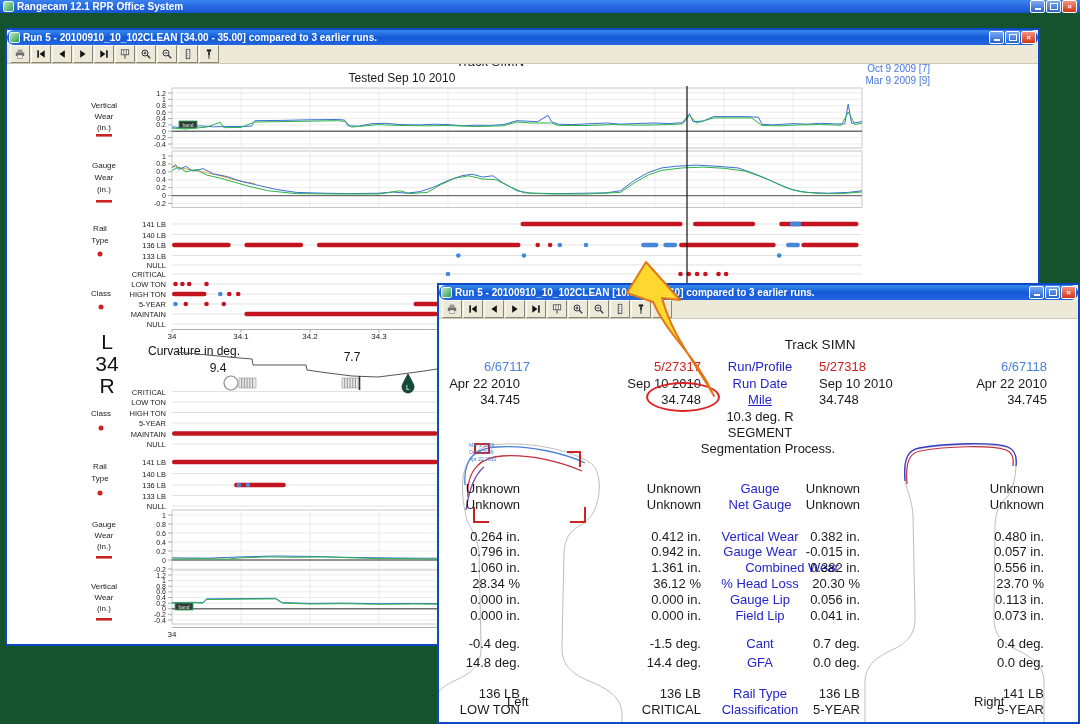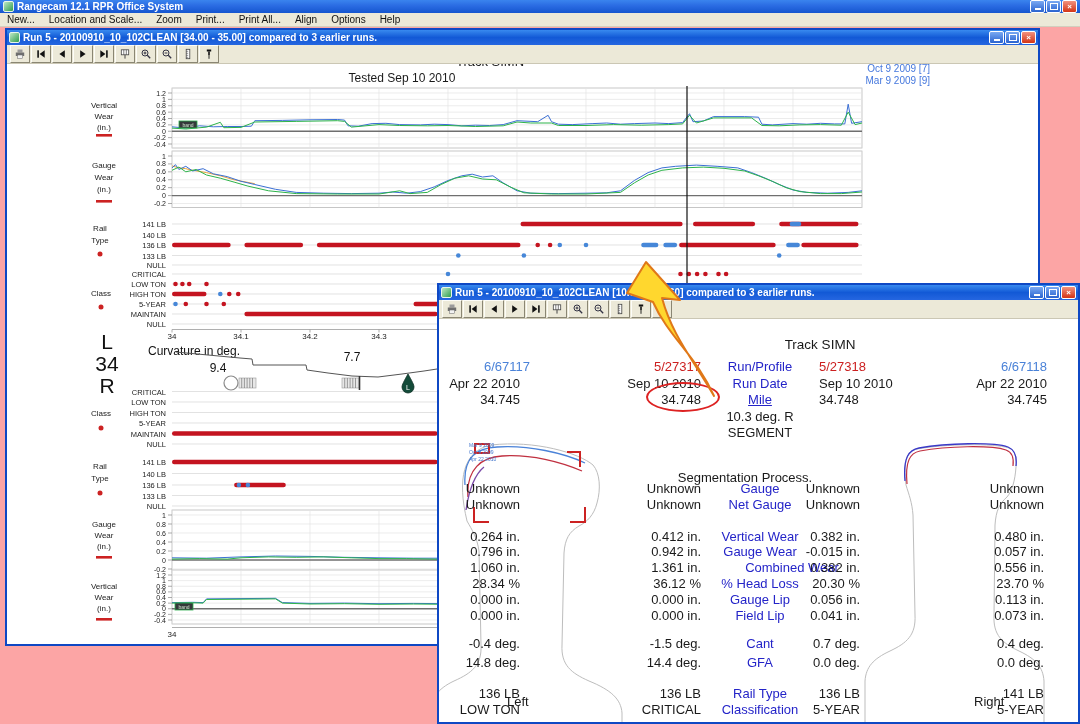--- a/index.html
+++ b/index.html
@@ -1,35 +1,35 @@
 <!DOCTYPE html>
 <html><head>
 <meta charset="utf-8">
 <style>
   html,body{margin:0;padding:0;background:#6b6b6b;}
-  .stage{position:relative;width:1080px;height:724px;background:#fca5a5;overflow:hidden;
+  .stage{position:relative;width:1080px;height:724px;background:#14532d;overflow:hidden;
          font-family:"Liberation Sans",sans-serif;-webkit-font-smoothing:antialiased;}
   
   .main-titlebar{position:absolute;left:0;top:0;right:0;height:13px;
     background:linear-gradient(180deg,#3a84ee 0%,#2a6be2 45%,#1556cf 100%);
     color:#fff;font-size:10px;font-weight:bold;display:flex;align-items:center;gap:3px;padding:0 3px;z-index:1;}
   .menubar{position:absolute;left:0;top:13px;right:0;height:13px;background:#ece9d8;
     border-bottom:1px solid #d2cfbe;display:flex;align-items:center;z-index:1;}
   .menu-item{font-size:10px;color:#111;padding:0 7px;line-height:13px;}
   .winbtns{margin-left:auto;display:flex;gap:1px;}
   .tbtn{width:13px;height:11px;border:1px solid #fff;border-radius:2px;
     background:linear-gradient(180deg,#7aa9f2,#2a63cf);color:#fff;font-size:8px;line-height:9px;
     display:flex;align-items:center;justify-content:center;}
   .tbtn.close{background:linear-gradient(180deg,#f2927f,#d33415);}
   .glyph-min{width:6px;height:2px;background:#fff;margin-top:5px;}
   .glyph-rest{width:6px;height:5px;border:1px solid #fff;}
   
   .child{position:absolute;border:2px solid #0f48c4;background:#fff;}
   .child-titlebar{position:relative;height:15px;background:linear-gradient(180deg,#388aef,#1259d6 50%,#2566e0);
-    color:#fff;font-size:10px;font-weight:bold;display:flex;align-items:center;gap:3px;padding:0 2px;z-index:3;}
+    color:#fff;font-size:10px;font-weight:bold;display:flex;align-items:center;gap:3px;padding:0 2px;z-index:3;border-radius:7px;}
   .appicon{width:9px;height:9px;border-radius:2px;background:linear-gradient(135deg,#bfe8c5,#2e9e4f);
     border:1px solid #e8f5ea;flex:0 0 auto;}
   .titletext{white-space:nowrap;overflow:hidden;}
   .toolbar{position:relative;height:18px;background:#ece9d8;border-bottom:1px solid #cbc7b4;
     display:flex;align-items:center;padding-left:3px;gap:1px;z-index:3;}
   .toolbtn{width:18px;height:16px;background:#ece9d8;border:1px solid;
     border-color:#fdfdf8 #8a8673 #8a8673 #fdfdf8;display:flex;align-items:center;justify-content:center;}
   .toolbtn svg{display:block;}
   .chartsvg{position:absolute;left:0;top:0;width:100%;height:100%;pointer-events:none;z-index:1;}
   
@@ -53,30 +53,20 @@
     <span class="winbtns">
       <span class="tbtn">
           <span class="glyph-min"></span>
         </span>
       <span class="tbtn">
           <span class="glyph-rest"></span>
         </span>
       <span class="tbtn close">×</span>
     </span>
   </div>
-  <div class="menubar">
-      <span class="menu-item">New...</span>
-      <span class="menu-item">Location and Scale...</span>
-      <span class="menu-item">Zoom</span>
-      <span class="menu-item">Print...</span>
-      <span class="menu-item">Print All...</span>
-      <span class="menu-item">Align</span>
-      <span class="menu-item">Options</span>
-      <span class="menu-item">Help</span>
-    </div>
 
   <div class="child" id="w1" style="left:5px;top:28px;width:1031px;height:614px;z-index:2;">
     <div class="child-titlebar">
       <span class="appicon"></span>
       <span class="titletext">Run 5 - 20100910_10_102CLEAN [34.00 - 35.00] compared to 3 earlier runs.</span>
       <span class="winbtns">
         <span class="tbtn">
             <span class="glyph-min"></span>
           </span>
         <span class="tbtn">
@@ -637,21 +627,21 @@
         <path d="M 466 196 C 464 172 470 165 480 163 C 508 158 554 157 569 162 C 576 165 578 172 577 181" fill="none" stroke="#3a3ac8" stroke-width="1.3"></path>
         <path d="M 468 199 C 466 176 471 168 481 166 C 508 161 552 160 567 165 C 573 167 575 173 574 181" fill="none" stroke="#c03040" stroke-width="1.2"></path>
       </svg>
     <div id="w2content">
         <div class="w2txt ctr" style="left:381px;top:52px;font-size:13.5px;">Track SIMN</div>
         <div class="w2txt ctr blue" style="left:321px;top:74px;">Run/Profile</div>
         <div class="w2txt ctr blue" style="left:321px;top:90.5px;">Run Date</div>
         <div class="w2txt ctr blue" style="left:321px;top:107px;text-decoration:underline;">Mile</div>
         <div class="w2txt ctr" style="left:321px;top:124px;">10.3 deg. R</div>
         <div class="w2txt ctr" style="left:321px;top:140px;">SEGMENT</div>
-        <div class="w2txt ctr" style="left:306px;top:156px;margin-top:29px;">Segmentation Process.</div>
+        <div class="w2txt ctr" style="left:329px;top:156px;">Segmentation Process.</div>
         <div class="w2txt run-blue" style="right:548px;top:74px;">6/67117</div>
         <div class="w2txt" style="right:558px;top:91px;">Apr 22 2010</div>
         <div class="w2txt" style="right:558px;top:107px;">34.745</div>
         <div class="w2txt run-red" style="right:377px;top:74px;">5/27317</div>
         <div class="w2txt" style="right:377px;top:91px;">Sep 10 2010</div>
         <div class="w2txt" style="right:377px;top:107px;">34.748</div>
         <div class="w2txt run-red" style="left:380px;top:74px;">5/27318</div>
         <div class="w2txt" style="left:380px;top:91px;">Sep 10 2010</div>
         <div class="w2txt" style="left:380px;top:107px;">34.748</div>
         <div class="w2txt run-blue" style="right:31px;top:74px;">6/67118</div>

